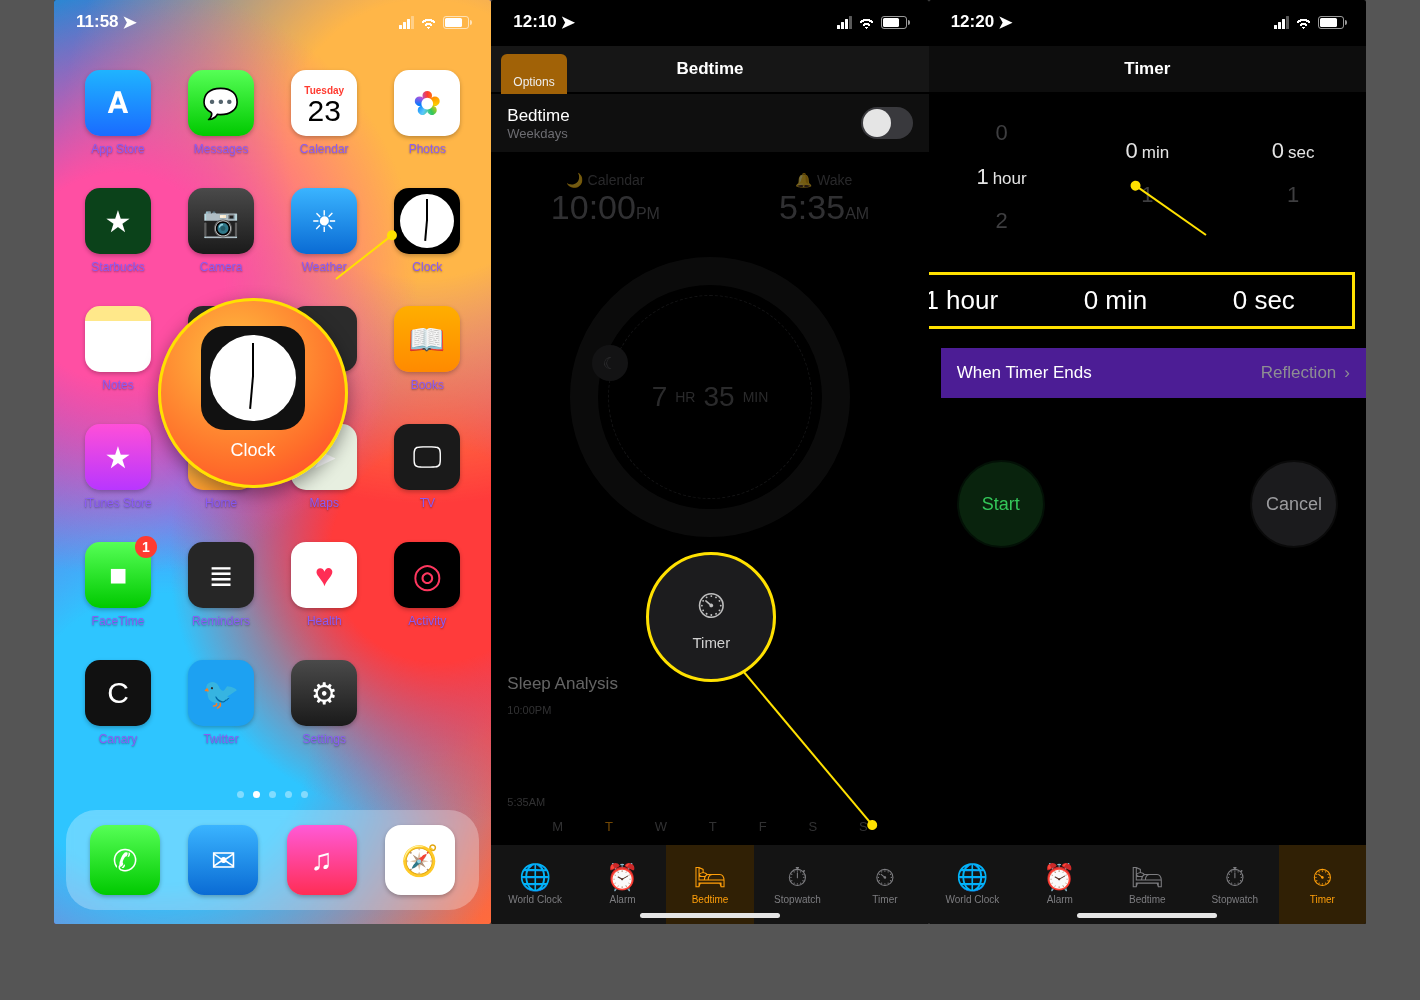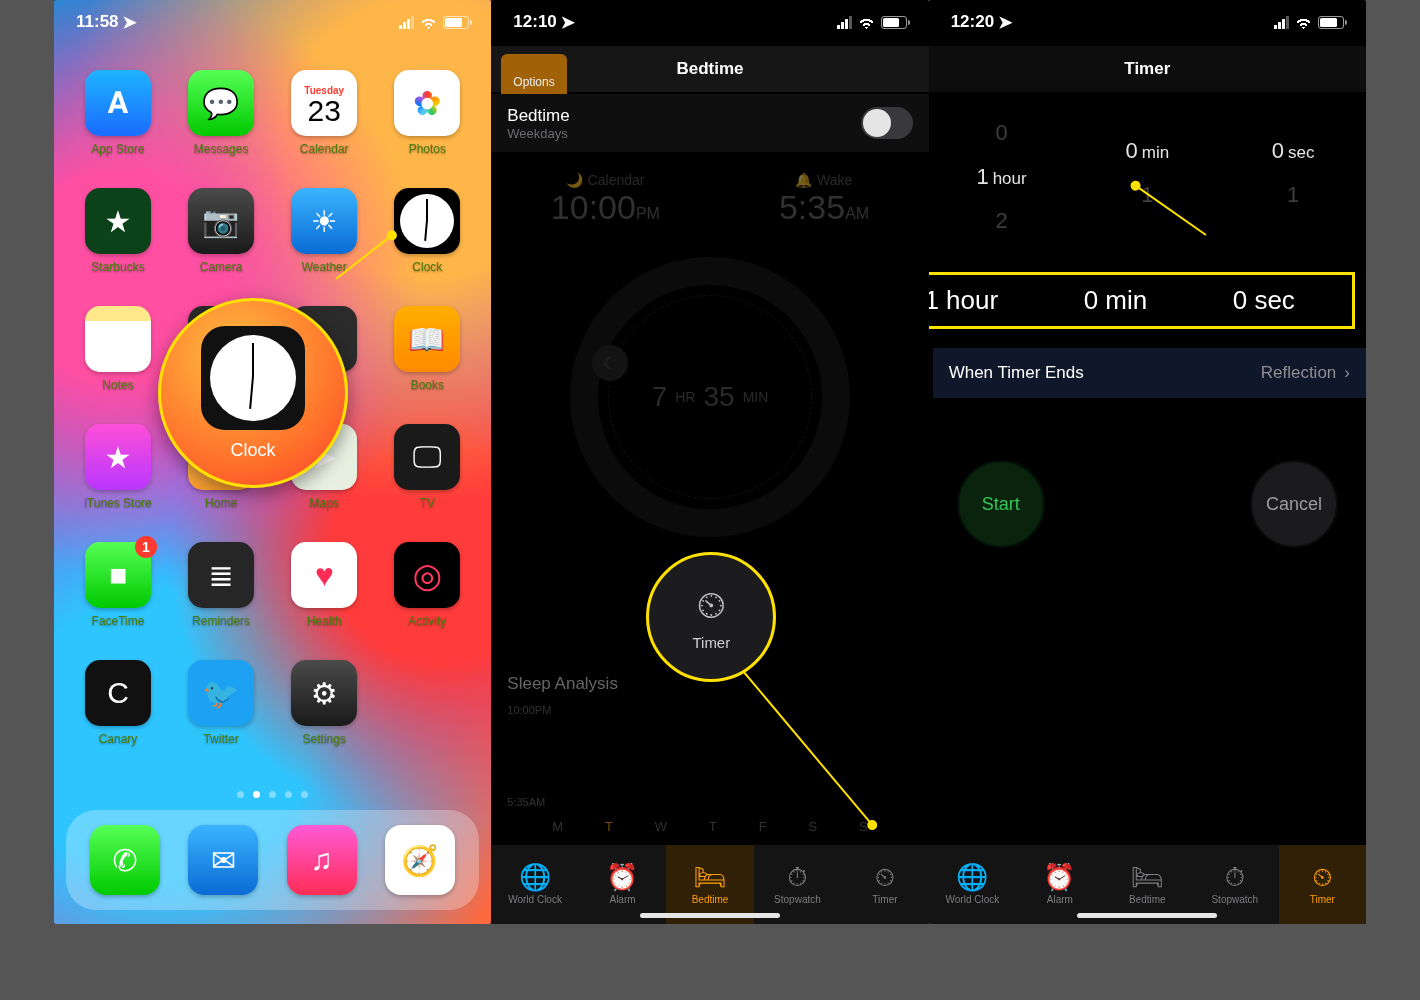--- a/index.html
+++ b/index.html
@@ -29,21 +29,21 @@
     radial-gradient(circle at 15% 30%,#ff4fa3 0 14%,transparent 40%),
     radial-gradient(circle at 85% 15%,#ffb648 0 16%,transparent 42%),
     radial-gradient(circle at 88% 60%,#ff3b3b 0 16%,transparent 40%),
     radial-gradient(circle at 25% 80%,#2ec5ff 0 18%,transparent 45%),
     radial-gradient(circle at 60% 55%,#8a3bff 0 20%,transparent 50%),
     linear-gradient(135deg,#1b8bd6,#b03bd6 55%,#ff6b3b)}
   .hgrid{position:absolute;top:70px;left:0;right:0;bottom:150px;display:flex;flex-direction:column;gap:32px;padding:0 22px}
   .hrow{display:flex;justify-content:space-between}
   .app{width:84px;display:flex;flex-direction:column;align-items:center;gap:6px}
   .ico{width:66px;height:66px;border-radius:15px;display:flex;align-items:center;justify-content:center;font-size:30px;color:#fff;position:relative;box-shadow:0 2px 4px rgba(0,0,0,.25)}
-  .lbl{font-size:12px;color:#4d7c0f;text-shadow:0 1px 2px rgba(0,0,0,.4);white-space:nowrap}
+  .lbl{font-size:12px;color:#8b5cf6;text-shadow:0 1px 2px rgba(0,0,0,.4);white-space:nowrap}
   .badge{position:absolute;top:-6px;right:-6px;min-width:22px;height:22px;border-radius:11px;background:#ff3b30;color:#fff;font-size:14px;font-weight:600;display:flex;align-items:center;justify-content:center;padding:0 5px}
   .dots{position:absolute;bottom:126px;left:0;right:0;display:flex;justify-content:center;gap:9px}
   .dots i{width:7px;height:7px;border-radius:50%;background:rgba(255,255,255,.4)}
   .dots i.on{background:#fff}
   .dock{position:absolute;bottom:14px;left:12px;right:12px;height:100px;border-radius:30px;background:rgba(255,255,255,.28);backdrop-filter:blur(4px);display:flex;justify-content:space-around;align-items:center;padding:0 10px}
   .dock .ico{width:70px;height:70px;border-radius:16px}
   
   .i-appstore{background:linear-gradient(#1fb4ff,#1a6bff)}
   .i-msg{background:linear-gradient(#56ff56,#00c900)}
   .i-cal{background:#fff;flex-direction:column;color:#000}
@@ -126,21 +126,21 @@
   .p3{background:#000;color:#fff}
   .nav3{position:absolute;top:46px;left:0;right:0;height:46px;display:flex;align-items:center;justify-content:center;background:#0d0d0d}
   .nav3 .title{color:#fff;font-size:17px;font-weight:600}
   .picker{position:absolute;top:120px;left:0;right:0;display:flex;justify-content:space-around;color:#3e3e40;font-size:22px}
   .picker .col{display:flex;flex-direction:column;align-items:center;gap:18px;width:33%}
   .picker .sel{color:#e4e4e4}
   .picker .unit{font-size:17px;margin-left:4px}
   .callbox{position:absolute;top:272px;left:-64px;width:490px;border:3px solid #ffe100;background:#000;color:#fff;display:flex;justify-content:space-around;align-items:center;padding:10px 14px;font-size:26px;font-weight:400;z-index:20}
   .lead3{position:absolute;top:234px;right:160px;width:86px;height:2px;background:#ffe100;transform-origin:right;transform:rotate(35deg);z-index:19}
   .lead3::after{content:"";position:absolute;left:-5px;top:-4px;width:10px;height:10px;border-radius:50%;background:#ffe100}
-  .ends{position:absolute;top:348px;left:4px;right:0;height:50px;background:#0f172a;display:flex;align-items:center;justify-content:space-between;padding:0 16px;font-size:17px}
+  .ends{position:absolute;top:348px;left:12px;right:0;height:50px;background:#4c1d95;display:flex;align-items:center;justify-content:space-between;padding:0 16px;font-size:17px}
   .ends .r{color:#8e8e93;display:flex;align-items:center;gap:8px}
   .btns{position:absolute;top:460px;left:0;right:0;display:flex;justify-content:space-between;padding:0 28px}
   .rnd{width:88px;height:88px;border-radius:50%;display:flex;align-items:center;justify-content:center;font-size:18px;border:2px solid}
   .rnd.cancel{background:#1b1b1d;color:#9b9b9e;border-color:#0a0a0a}
   .rnd.start{background:#09230d;color:#34c759;border-color:#031006}
 </style>
 </head>
 <body>
 
 <div class="stage">

